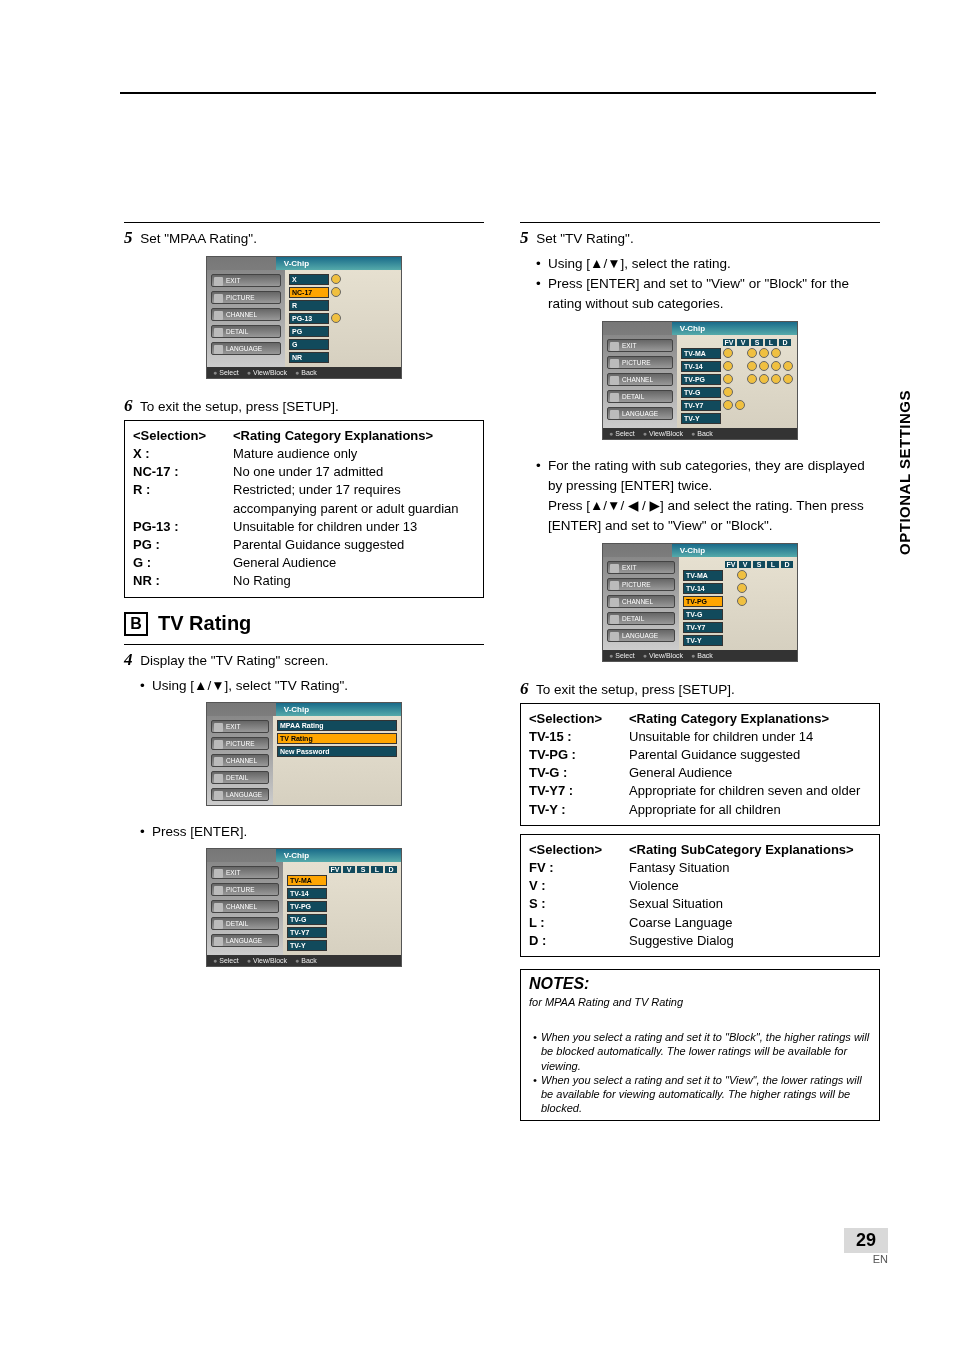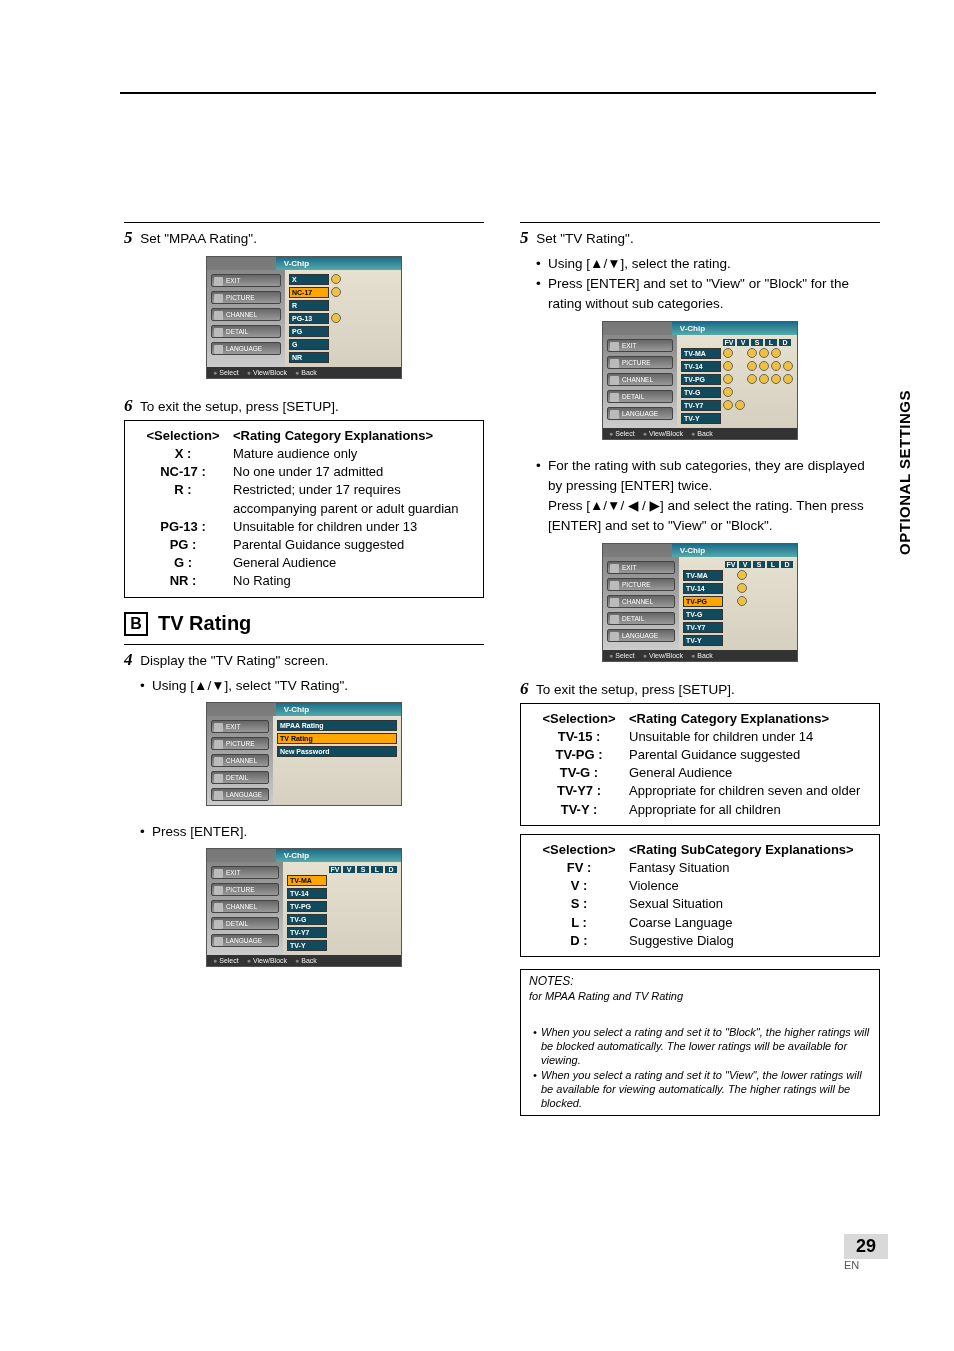--- a/index.html
+++ b/index.html
@@ -113,53 +113,53 @@
   }
 
   .sel-box {
     border: 1px solid #000;
     padding: 6px 8px;
     font-size: 13px;
     line-height: 1.4;
     margin-top: 2px;
   }
   .sel-box table { width:100%; border-collapse: collapse; }
-  .sel-box td:first-child { font-weight: bold; width: 100px; vertical-align: top; text-align: center; }
+  .sel-box td:first-child { font-weight: bold; width: 100px; vertical-align: top; }
 
   .section-head {
     display:flex; align-items:center; gap:10px;
     font-size: 20px; font-weight:bold;
     margin: 14px 0 8px 0;
   }
   .box-letter {
     border:2px solid #000; width:24px; height:24px; display:flex; align-items:center; justify-content:center;
     font-size:16px;
   }
 
   .notes-box {
     border: 1px solid #000;
     padding: 4px 8px;
     font-size: 11px;
     line-height: 1.3;
     margin-top: 12px;
   }
-  .notes-box .nh { font-weight:normal; font-style:italic; font-size:12px; }
+  .notes-box .nh { font-weight:bold; font-style:italic; font-size:16px; }
   .notes-box ul { margin-left: 4px; margin-top: 21px; }
   .notes-box li { list-style:none; position:relative; padding-left:8px; font-style:italic; }
   .notes-box li::before { content:"•"; position:absolute; left:0; }
 
   .side-tab {
     position:absolute; right:58px; top:390px;
     transform: rotate(-90deg);
     transform-origin: right top;
     font-weight:bold; font-size:15px; letter-spacing:0.5px;
   }
   .page-num {
-    position:absolute; right:66px; bottom:80px;
-    text-align:left; font-size:11px; color:#555;
+    position:absolute; right:66px; bottom:86px;
+    text-align:right; font-size:11px; color:#555;
   }
   .page-num .pn-box {
     display:inline-block; background:#d9d9d9; padding:2px 12px; font-size:18px; font-weight:bold; color:#000;
   }
 </style>
 </head>
 <body>
 
 <div class="rule" style="margin:92px 78px 0 120px;"></div>
 

